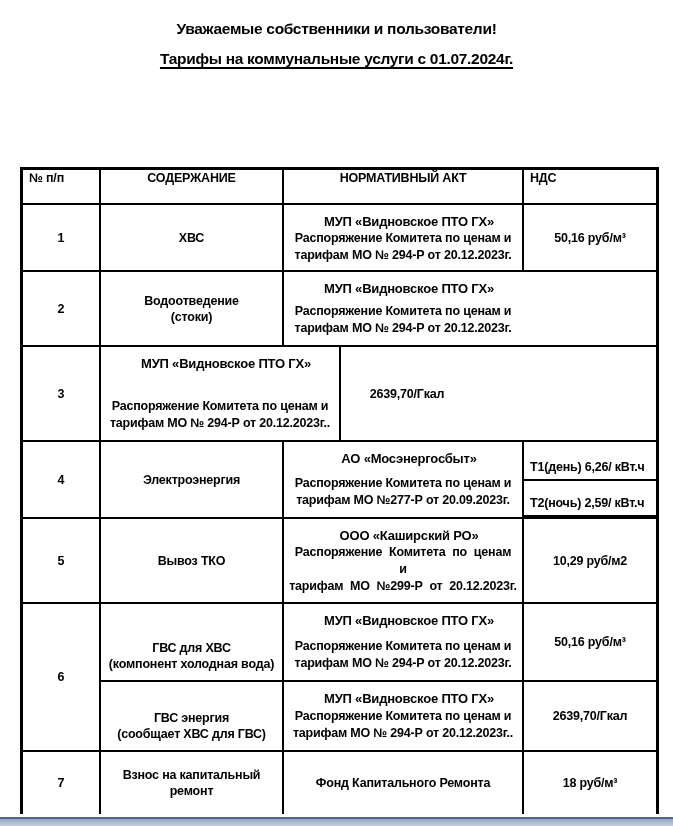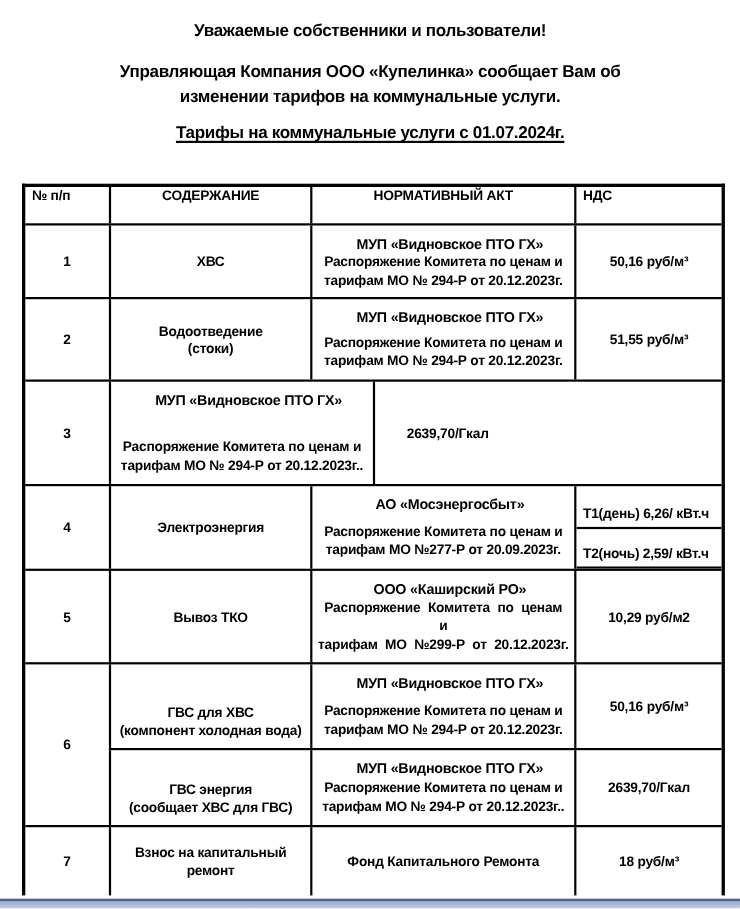--- a/index.html
+++ b/index.html
@@ -101,24 +101,20 @@
     width: 673px; height: 9px;
     background: linear-gradient(#51618b 0, #51618b 2px, #96a7c7 2px, #c6cfe2 100%);
     z-index: 5;
   }
 </style>
 </head>
 <body>
 
 <div class="doc-header">
   <div class="greeting">Уважаемые собственники и пользователи!</div>
-  <div class="announcement">
-    <div>Управляющая Компания ООО «Купелинка» сообщает Вам об</div>
-    <div>изменении тарифов на коммунальные услуги.</div>
-  </div>
   <div class="doc-title">Тарифы на коммунальные услуги с 01.07.2024г.</div>
 </div>
 
 <div class="tariff-table">
 
   <div class="tr tr-head">
     <div class="td th th-left c1">№ п/п</div>
     <div class="td th c2">СОДЕРЖАНИЕ</div>
     <div class="td th c3">НОРМАТИВНЫЙ АКТ</div>
     <div class="td th th-left c4">СТОИМОСТЬ,РУБ.С НДС</div>
@@ -145,21 +141,20 @@
       <div>Водоотведение</div>
       <div>(стоки)</div>
     </div>
     <div class="td act c3">
       <div class="org">МУП «Видновское ПТО ГХ»</div>
       <div class="doc">
         <div>Распоряжение Комитета по ценам и</div>
         <div>тарифам МО № 294-Р от 20.12.2023г.</div>
       </div>
     </div>
-    <div class="td c4">51,55 руб/м³</div>
   </div>
 
   <div class="tr tr-3">
     <div class="td c1">3</div>
     <div class="td act c3">
       <div class="org">МУП «Видновское ПТО ГХ»</div>
       <div class="doc">
         <div>Распоряжение Комитета по ценам и</div>
         <div>тарифам МО № 294-Р от 20.12.2023г..</div>
       </div>

